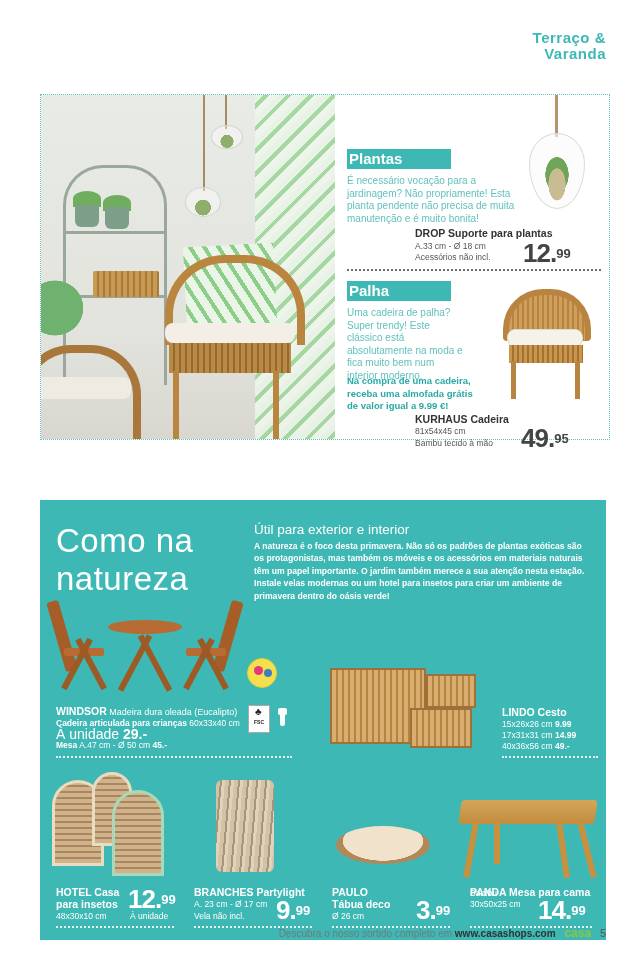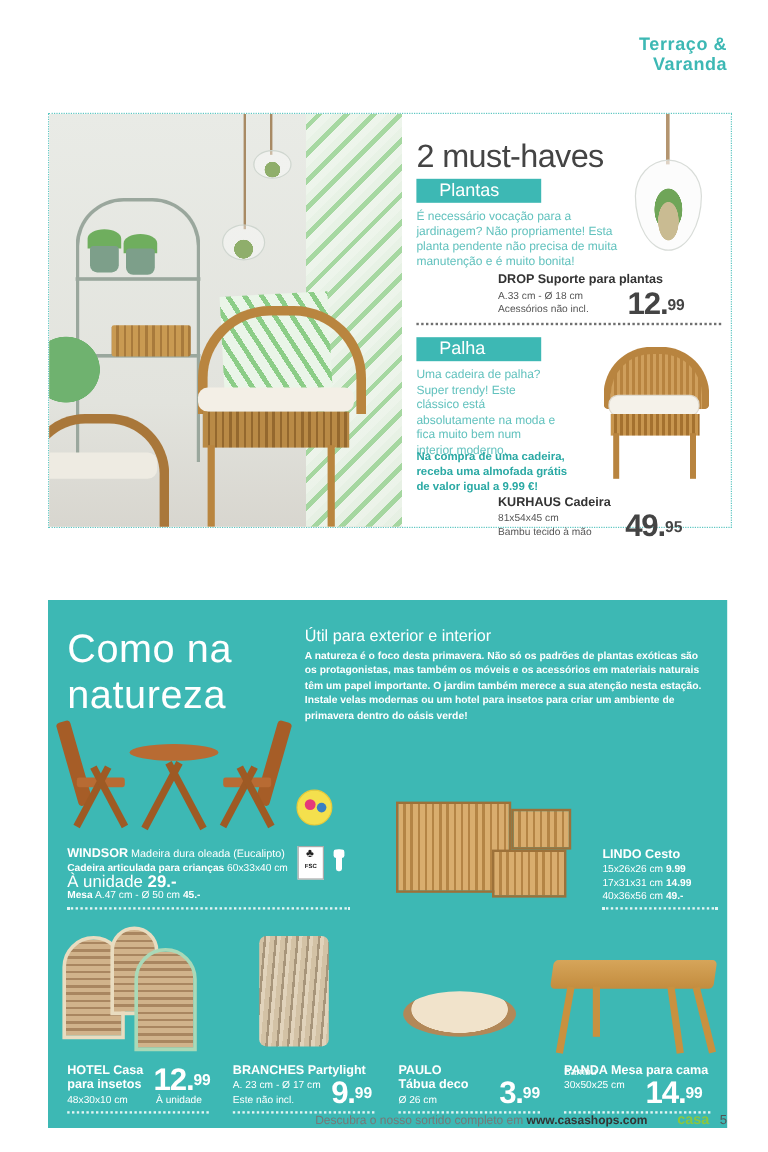--- a/index.html
+++ b/index.html
@@ -23,21 +23,21 @@
   .chair-back { position: absolute; left: 124px; top: 160px; width: 140px; height: 90px; border: 8px solid #b9853f; border-bottom: none; border-radius: 60px 60px 0 0; }
   .chair-seat { position: absolute; left: 124px; top: 228px; width: 130px; height: 20px; background: #f3efe6; border-radius: 8px; }
   .chair-base { position: absolute; left: 128px; top: 248px; width: 122px; height: 30px; background: repeating-linear-gradient(90deg, #b98a46 0 4px, #94682e 4px 6px); }
   .chair-leg { position: absolute; top: 276px; width: 6px; height: 68px; background: #b9853f; }
   .chair2 { position: absolute; left: -20px; top: 250px; width: 120px; height: 100px; border: 8px solid #a9773a; border-bottom: none; border-radius: 50px 50px 0 0; }
   .chair2-seat { position: absolute; left: -10px; top: 282px; width: 100px; height: 22px; background: #eeebe2; border-radius: 8px; }
   .monstera { position: absolute; left: -10px; top: 178px; width: 60px; height: 70px; background: radial-gradient(ellipse at 40% 50%, #6fb26f 0 55%, transparent 56%); }
 
   .right-col { position: absolute; left: 302px; top: 0; width: 266px; height: 344px; }
   .must-title { position: absolute; left: 4px; top: 20px; font-size: 27px; color: #444; font-weight: normal; letter-spacing: -0.5px; }
-  .tag-bar { position: absolute; left: 4px; width: 104px; height: 20px; background: #3db8b4; color: #fff; font-weight: normal; font-size: 15px; line-height: 20px; padding-left: 19px; }
+  .tag-bar { position: absolute; left: 4px; width: 104px; height: 20px; background: #3db8b4; color: #fff; font-weight: bold; font-size: 15px; line-height: 20px; padding-left: 2px; }
   .desc { position: absolute; left: 4px; font-size: 10px; line-height: 12.5px; color: #62c2be; }
   .desc-bold { position: absolute; left: 4px; font-size: 9.5px; line-height: 12.5px; color: #2aa9a4; font-weight: bold; }
   .prod-name { position: absolute; font-size: 10.5px; font-weight: bold; color: #333; white-space: nowrap; }
   .prod-spec { position: absolute; font-size: 8.5px; line-height: 11px; color: #555; white-space: nowrap; }
   .price { position: absolute; font-weight: bold; color: #444; font-size: 26px; line-height: 26px; letter-spacing: -1px; white-space: nowrap; }
   .price sup { font-size: 13px; vertical-align: top; position: relative; top: 1px; letter-spacing: 0; }
   .dots { position: absolute; height: 0; border-top: 2px dotted #6f6f6f; }
 
   .drop-globe { position: absolute; left: 186px; top: 38px; width: 56px; height: 76px; border-radius: 50% 50% 50% 50% / 40% 40% 60% 60%; border: 1px solid #d8dcd8; background: radial-gradient(ellipse at 50% 68%, #c9bb92 0 22%, transparent 23%), radial-gradient(ellipse at 50% 55%, #6fa558 0 30%, rgba(250,250,250,0.6) 31%); }
   .drop-rope { position: absolute; left: 212px; top: 0; width: 3px; height: 42px; background: #b49570; }
@@ -77,21 +77,21 @@
   .house { position: absolute; background: repeating-linear-gradient(0deg, #d1b38b 0 4px, #a98660 4px 6px); border: 3px solid #e9dcc0; }
   .house.green { border-color: #a9d9b8; }
   .branches { position: absolute; left: 176px; top: 280px; width: 58px; height: 92px; background: repeating-linear-gradient(95deg, #d3c2a5 0 4px, #a7957a 4px 6px, #e1d3bb 6px 9px); border-radius: 6px; }
   .slice { position: absolute; left: 296px; top: 326px; width: 94px; height: 38px; border-radius: 50%; background: radial-gradient(ellipse at 50% 40%, #f1e3cb 0 60%, #b28858 61% 100%); }
   .tray { position: absolute; left: 420px; top: 300px; width: 136px; height: 80px; }
   .tray .top { position: absolute; left: 0; top: 0; width: 136px; height: 24px; background: linear-gradient(#d6a55a, #c38c3e); border-radius: 4px; transform: skewX(-8deg); }
   .tray .leg { position: absolute; top: 22px; width: 6px; height: 56px; background: #c8913f; }
 
   .footer { position: absolute; right: 34px; top: 926px; font-size: 10px; color: #777; white-space: nowrap; }
   .footer .url { font-weight: bold; color: #333; }
-  .footer .brand { color: #8cc63f; font-weight: bold; font-size: 12px; margin-left: 22px; }
+  .footer .brand { color: #8cc63f; font-weight: bold; font-size: 12px; margin-left: 6px; }
   .footer .page { color: #555; font-size: 11px; margin-left: 6px; }
 </style>
 </head>
 <body>
 
 <div class="section-title">
   <div>Terraço &amp;</div>
   <div>Varanda</div>
 </div>
 
@@ -115,21 +115,20 @@
     <div class="chair-seat"></div>
     <div class="chair-base"></div>
     <div class="chair-leg" style="left:132px"></div>
     <div class="chair-leg" style="left:232px"></div>
     <div class="monstera"></div>
     <div class="chair2"></div>
     <div class="chair2-seat"></div>
   </div>
 
   <div class="right-col">
-    <div class="must-title">2 must-haves</div>
 
     <div class="drop-rope"></div>
     <div class="drop-globe"></div>
 
     <div class="tag-bar" style="top:54px">Plantas</div>
     <div class="desc" style="top:80px;width:176px">É necessário vocação para a jardinagem? Não propriamente! Esta planta pendente não precisa de muita manutenção e é muito bonita!</div>
     <div class="prod-name" style="left:72px;top:132px">DROP Suporte para plantas</div>
     <div class="prod-spec" style="left:72px;top:146px">A.33 cm - Ø 18 cm</div>
     <div class="prod-spec" style="left:72px;top:157px">Acessórios não incl.</div>
     <div class="price" style="left:180px;top:145px"><span>12.</span><sup>99</sup></div>
@@ -213,21 +212,21 @@
 
   <div class="prod-name" style="left:16px;top:386px">HOTEL Casa</div>
   <div class="prod-name" style="left:16px;top:398px">para insetos</div>
   <div class="prod-spec" style="left:16px;top:411px">48x30x10 cm</div>
   <div class="price" style="left:88px;top:386px"><span>12.</span><sup>99</sup></div>
   <div class="prod-spec" style="left:90px;top:411px">À unidade</div>
   <div class="dots" style="left:16px;top:426px;width:118px"></div>
 
   <div class="prod-name" style="left:154px;top:386px">BRANCHES Partylight</div>
   <div class="prod-spec" style="left:154px;top:399px">A. 23 cm - Ø 17 cm</div>
-  <div class="prod-spec" style="left:154px;top:411px">Este não incl.</div>
+  <div class="prod-spec" style="left:154px;top:411px">Vela não incl.</div>
   <div class="price" style="left:236px;top:397px"><span>9.</span><sup>99</sup></div>
   <div class="dots" style="left:154px;top:426px;width:118px"></div>
 
   <div class="prod-name" style="left:292px;top:386px">PAULO</div>
   <div class="prod-name" style="left:292px;top:398px">Tábua deco</div>
   <div class="prod-spec" style="left:292px;top:411px">Ø 26 cm</div>
   <div class="price" style="left:376px;top:397px"><span>3.</span><sup>99</sup></div>
   <div class="dots" style="left:292px;top:426px;width:118px"></div>
 
   <div class="prod-name" style="left:430px;top:386px">PANDA Mesa para cama</div>

